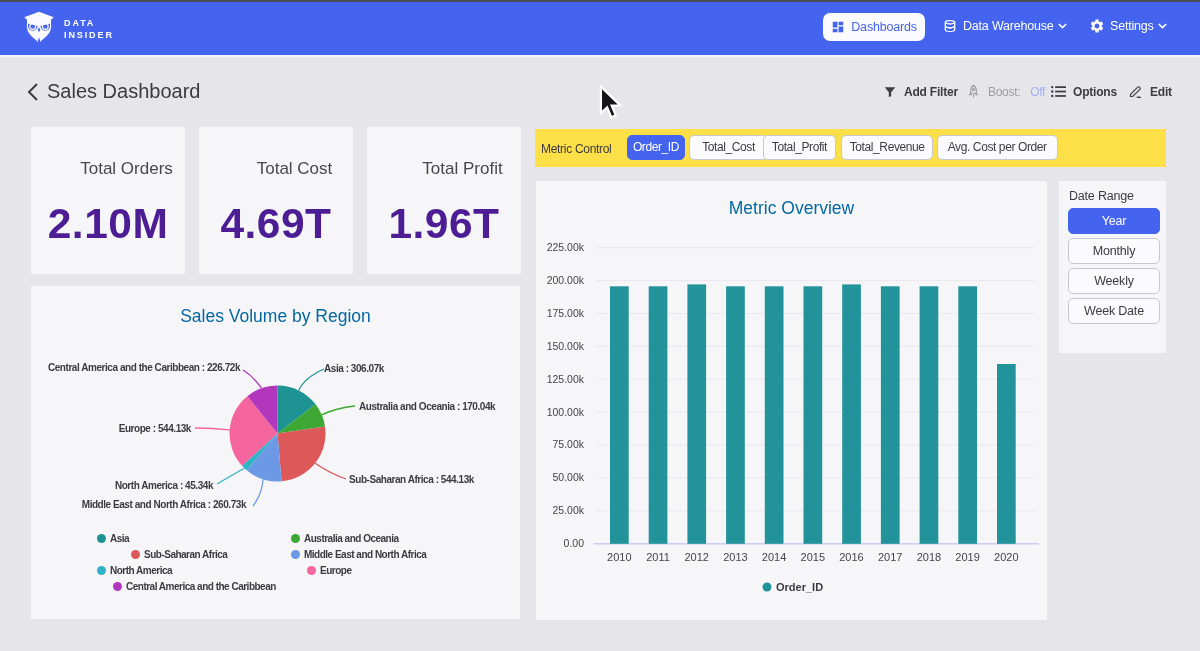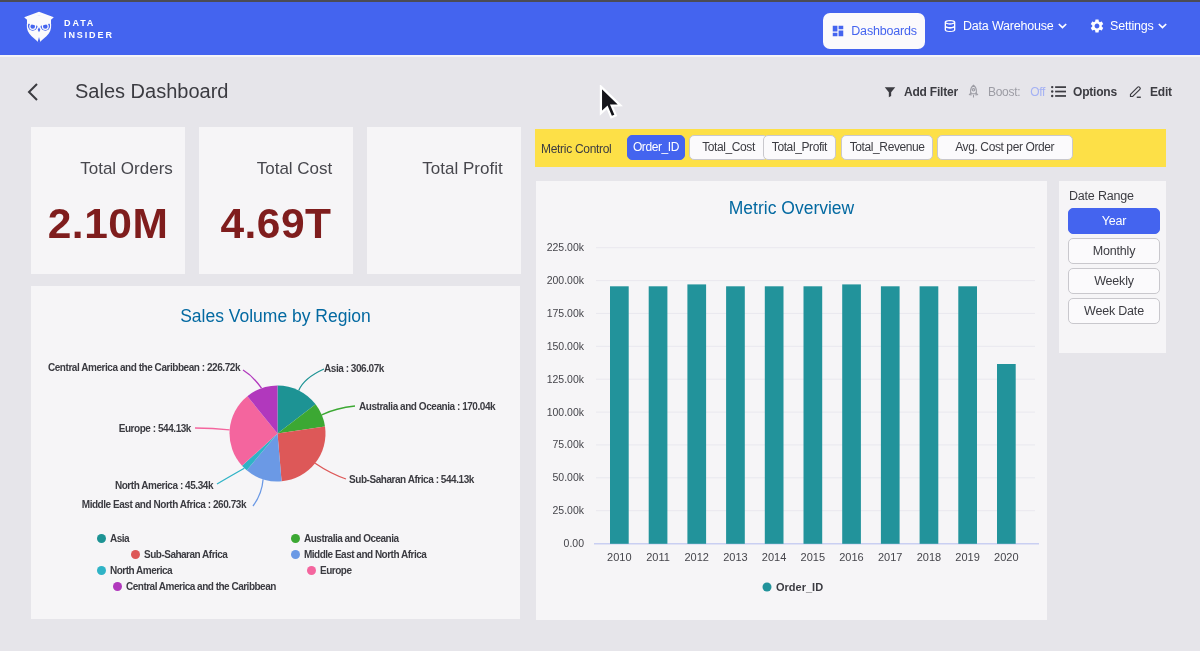--- a/index.html
+++ b/index.html
@@ -4,33 +4,33 @@
 <style>
 * { margin:0; padding:0; box-sizing:border-box; }
 html,body { width:1200px; height:651px; overflow:hidden; }
 body { font-family:"Liberation Sans", sans-serif; background:#e6e5ea; position:relative; }
 .abs { position:absolute; }
 
 #topstrip { left:0; top:0; width:1200px; height:2px; background:#4b4b54; }
 #nav { left:0; top:2px; width:1200px; height:53px; background:#4464ef; }
 #logo-owl { left:24px; top:10px; }
 #logo-text { left:64px; top:17px; color:#fff; font-weight:bold; font-size:9px; letter-spacing:1.9px; line-height:12px; }
-#btn-dash { left:823px; top:13px; width:102px; height:36px; background:#fbfafc; border-radius:7px; display:flex; align-items:center; justify-content:center; gap:6px; color:#4464ef; font-size:12.5px; letter-spacing:-0.2px; }
+#btn-dash { left:823px; top:13px; width:102px; height:28px; background:#fbfafc; border-radius:7px; display:flex; align-items:center; justify-content:center; gap:6px; color:#4464ef; font-size:12.5px; letter-spacing:-0.2px; }
 .navitem { color:#fff; font-size:12.5px; letter-spacing:-0.2px; display:flex; align-items:center; gap:5px; }
 #nav-dw { left:942px; top:18px; }
 #nav-set { left:1089px; top:18px; }
 
 #back { left:27px; top:83px; }
-#pagetitle { left:75px; top:80px; font-size:20px; color:#3b3b41;text-align:center; }
+#pagetitle { left:47px; top:80px; font-size:20px; color:#3b3b41;text-align:center; }
 .tool { top:83px; font-size:12px; letter-spacing:-0.2px; color:#3c3c42; font-weight:bold; display:flex; align-items:center; gap:7px; height:17px; }
 
 .card { background:#f6f5f7; }
 .kpi { top:127px; width:154px; height:147px; text-align:center; }
 .kpi .t { margin-top:32px; font-size:17px; color:#47474d;padding-left:37px; }
-.kpi .v { margin-top:21px; font-size:42.5px; font-weight:bold; color:#7f1d1d; letter-spacing:0.5px; }
+.kpi .v { margin-top:21px; font-size:42.5px; font-weight:bold; color:#4c1d95; letter-spacing:0.5px; }
 #metricbar { left:535px; top:129px; width:631px; height:38px; background:#fde047; }
 #metricbar .lbl { position:absolute; left:6px; top:13px; font-size:12px; letter-spacing:-0.3px; color:#3c3c42; }
 .mbtn { position:absolute; top:5.5px; height:25.5px; border:1px solid #c9c8cd; border-radius:5px; background:#fbfafc; color:#3c3c42; font-size:12px; letter-spacing:-0.4px; display:flex; align-items:center; justify-content:center; }
 .mbtn.sel { background:#4464ef; border-color:#4464ef; color:#fff; }
 #piecard { left:31px; top:286px; width:489px; height:333px; }
 #chartcard { left:536px; top:181px; width:511px; height:439px; }
 #datecard { left:1059px; top:181px; width:107px; height:172px; }
 #datecard .t { position:absolute; left:10px; top:8px; font-size:12.5px; letter-spacing:-0.2px; color:#3c3c42; }
 .dbtn { position:absolute; left:9px; width:92px; height:26px; border:1px solid #c9c8cd; border-radius:5px; background:#fbfafc; color:#3c3c42; font-size:12.5px; letter-spacing:-0.2px; display:flex; align-items:center; justify-content:center; }
 .dbtn.sel { background:#4464ef; border-color:#4464ef; color:#fff; }
@@ -126,29 +126,30 @@
 <div class="abs card kpi" style="left:31px;">
     <div class="t">Total Orders</div>
     <div class="v">2.10M</div>
   </div>
 <div class="abs card kpi" style="left:199px;">
     <div class="t">Total Cost</div>
     <div class="v">4.69T</div>
   </div>
 <div class="abs card kpi" style="left:367px;">
     <div class="t">Total Profit</div>
+    <div class="v">1.96T</div>
   </div>
 
 <div id="metricbar" class="abs">
   <span class="lbl">Metric Control</span>
   <div class="mbtn sel" style="left:92px; width:58px;">Order_ID</div>
   <div class="mbtn" style="left:154px; width:79px;">Total_Cost</div>
   <div class="mbtn" style="left:227.6px; width:73.7px;">Total_Profit</div>
   <div class="mbtn" style="left:306.4px; width:91.6px;">Total_Revenue</div>
-  <div class="mbtn" style="left:401.7px; width:136px;">Avg. Cost per Order</div>
+  <div class="mbtn" style="left:401.7px; width:121px;">Avg. Cost per Order</div>
 </div>
 
 <div id="piecard" class="abs card">
   <div class="ctitle" style="top:20px;">Sales Volume by Region</div>
   <svg width="489" height="333" viewBox="0 0 489 333" style="position:absolute;left:0;top:0;">
     <path fill="#1d9394" d="M246.5,147.5 L246.50,99.50 A48,48 0 0 1 284.60,118.31 Z"></path>
     <path fill="#3ca833" d="M246.5,147.5 L284.60,118.31 A48,48 0 0 1 294.00,140.60 Z"></path>
     <path fill="#dd5858" d="M246.5,147.5 L294.00,140.60 A48,48 0 0 1 250.57,195.33 Z"></path>
     <path fill="#6b99e5" d="M246.5,147.5 L250.57,195.33 A48,48 0 0 1 215.72,184.33 Z"></path>
     <path fill="#2fb3c6" d="M246.5,147.5 L215.72,184.33 A48,48 0 0 1 211.01,179.82 Z"></path>

